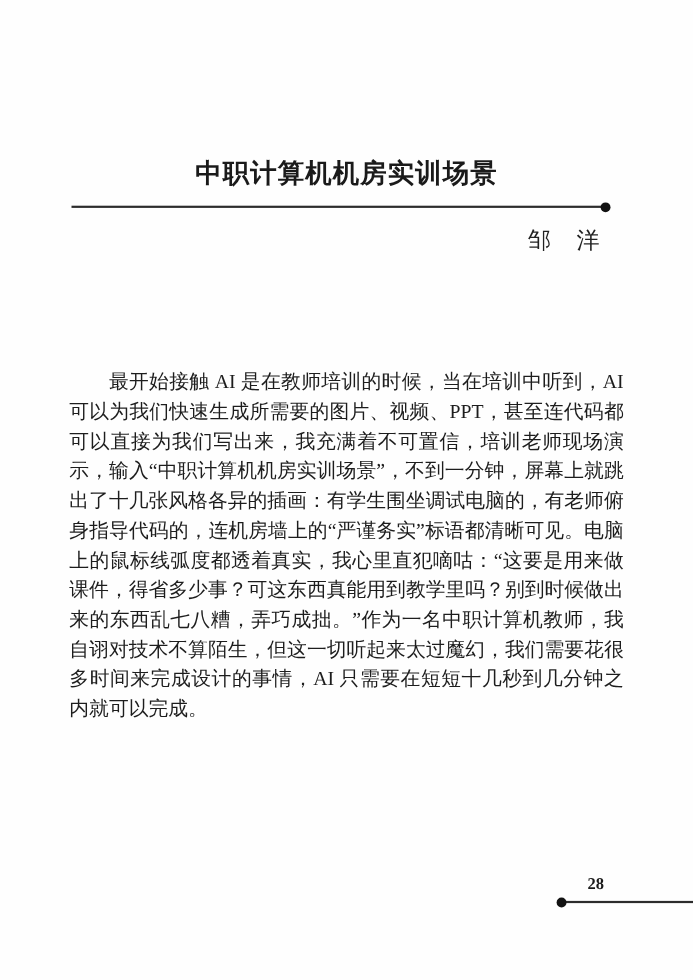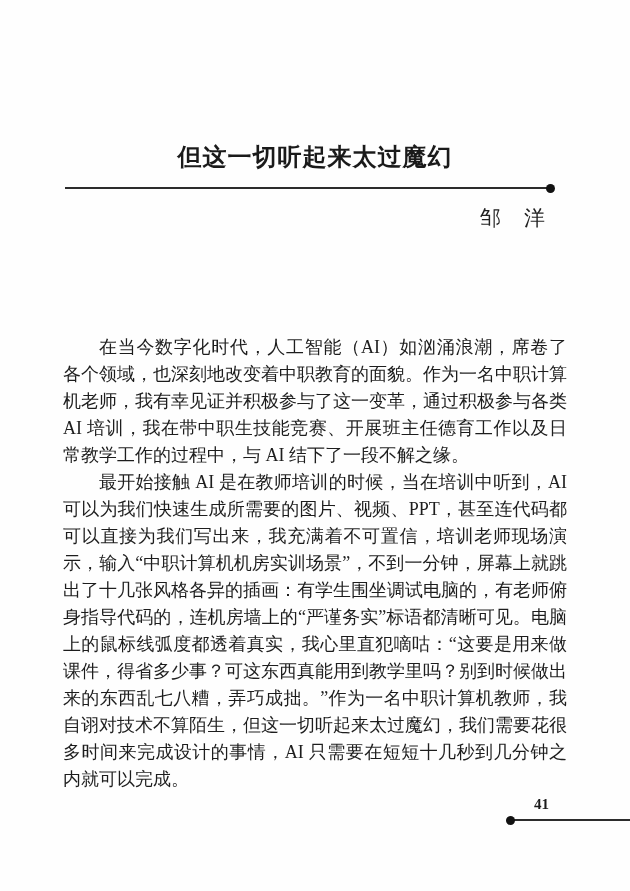--- a/index.html
+++ b/index.html
@@ -88,32 +88,31 @@
     width: 122px;
     height: 2px;
     background: #2c2c2c;
   }
 </style>
 </head>
 <body>
 
 <div class="page">
 
-  <h1 class="title">但这一切听起来太过魔幻</h1>
+  <h1 class="title">中职计算机机房实训场景</h1>
 
   <div class="title-rule">
     <span class="dot dot-right"></span>
   </div>
 
   <div class="author">邹　洋</div>
 
   <div class="article">
-    <p>在当今数字化时代，人工智能（AI）如汹涌浪潮，席卷了各个领域，也深刻地改变着中职教育的面貌。作为一名中职计算机老师，我有幸见证并积极参与了这一变革，通过积极参与各类 AI 培训，我在带中职生技能竞赛、开展班主任德育工作以及日常教学工作的过程中，与 AI 结下了一段不解之缘。</p>
     <p>最开始接触 AI 是在教师培训的时候，当在培训中听到，AI 可以为我们快速生成所需要的图片、视频、PPT，甚至连代码都可以直接为我们写出来，我充满着不可置信，培训老师现场演示，输入“中职计算机机房实训场景”，不到一分钟，屏幕上就跳出了十几张风格各异的插画：有学生围坐调试电脑的，有老师俯身指导代码的，连机房墙上的“严谨务实”标语都清晰可见。电脑上的鼠标线弧度都透着真实，我心里直犯嘀咕：“这要是用来做课件，得省多少事？可这东西真能用到教学里吗？别到时候做出来的东西乱七八糟，弄巧成拙。”作为一名中职计算机教师，我自诩对技术不算陌生，但这一切听起来太过魔幻，我们需要花很多时间来完成设计的事情，AI 只需要在短短十几秒到几分钟之内就可以完成。</p>
   </div>
 
-  <span class="page-number">41</span>
+  <span class="page-number">28</span>
 
   <div class="footer-rule">
     <span class="dot dot-left"></span>
   </div>
 
 </div>
 
 </body></html>

